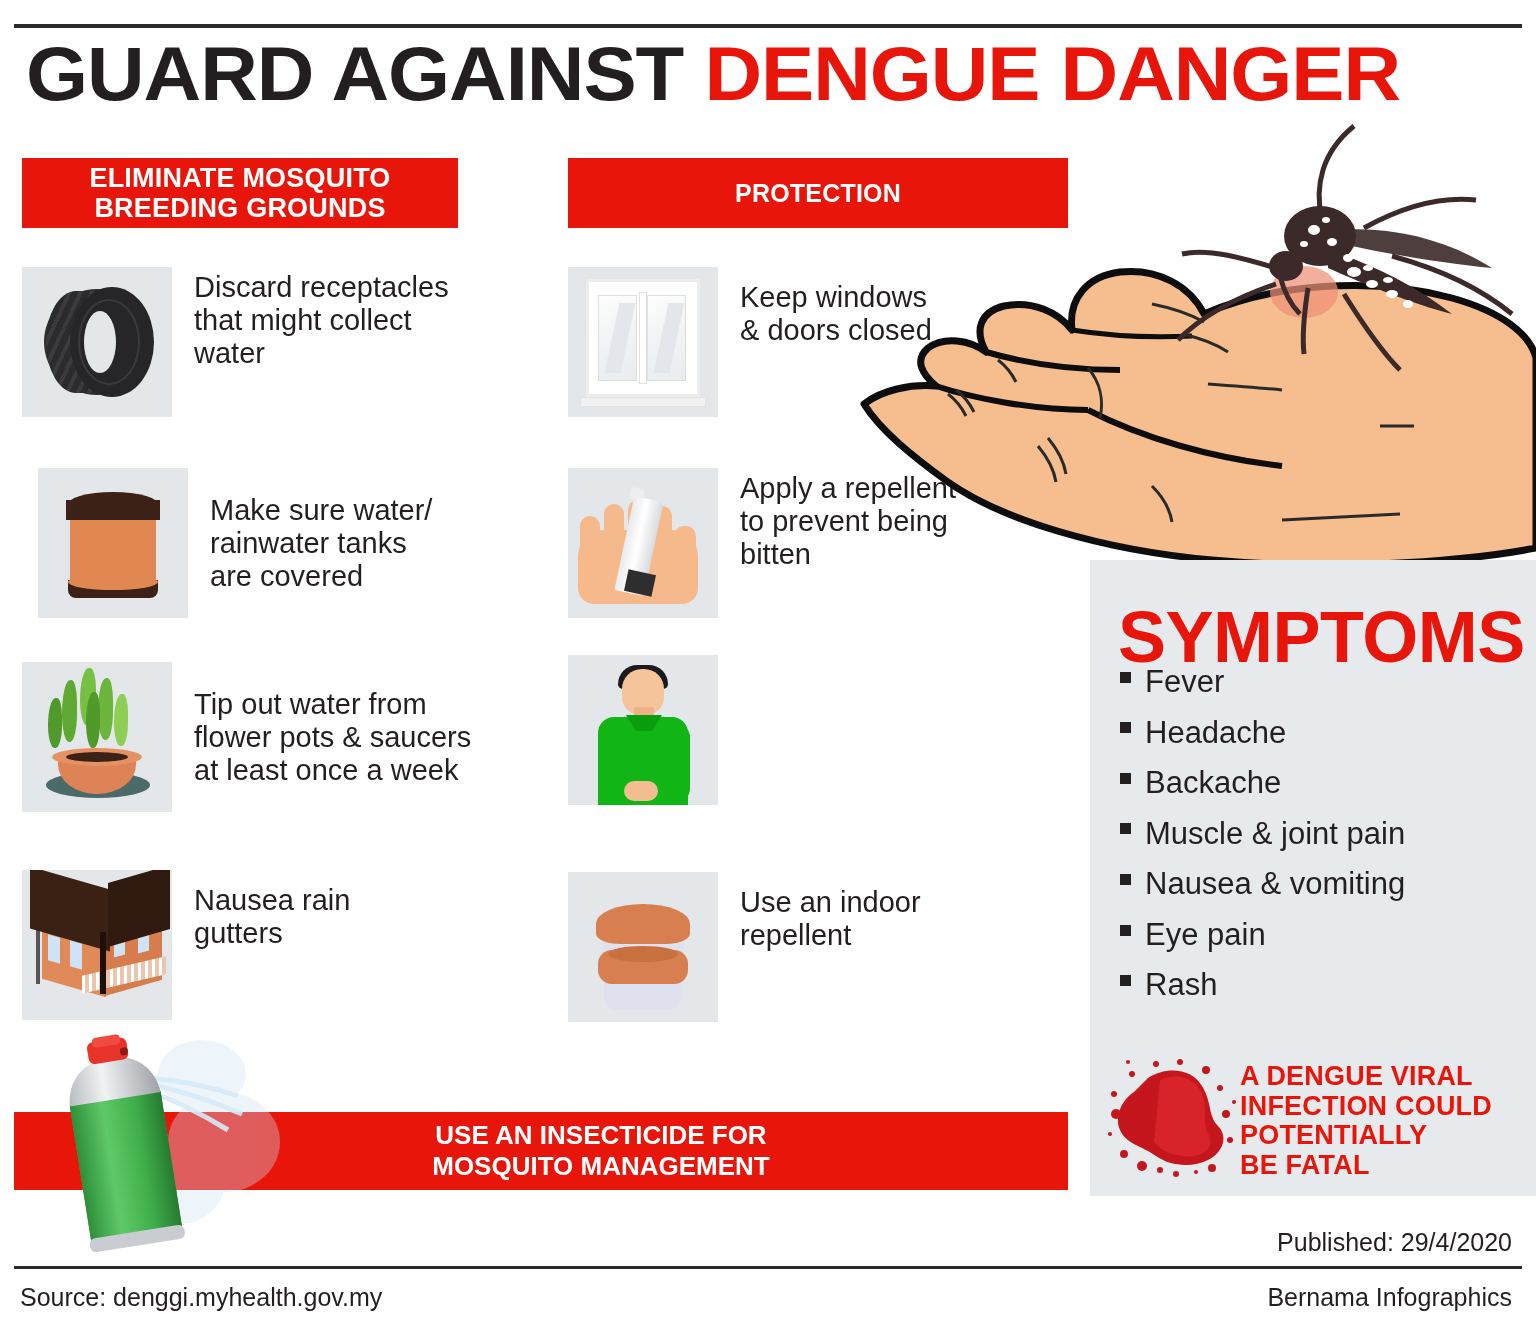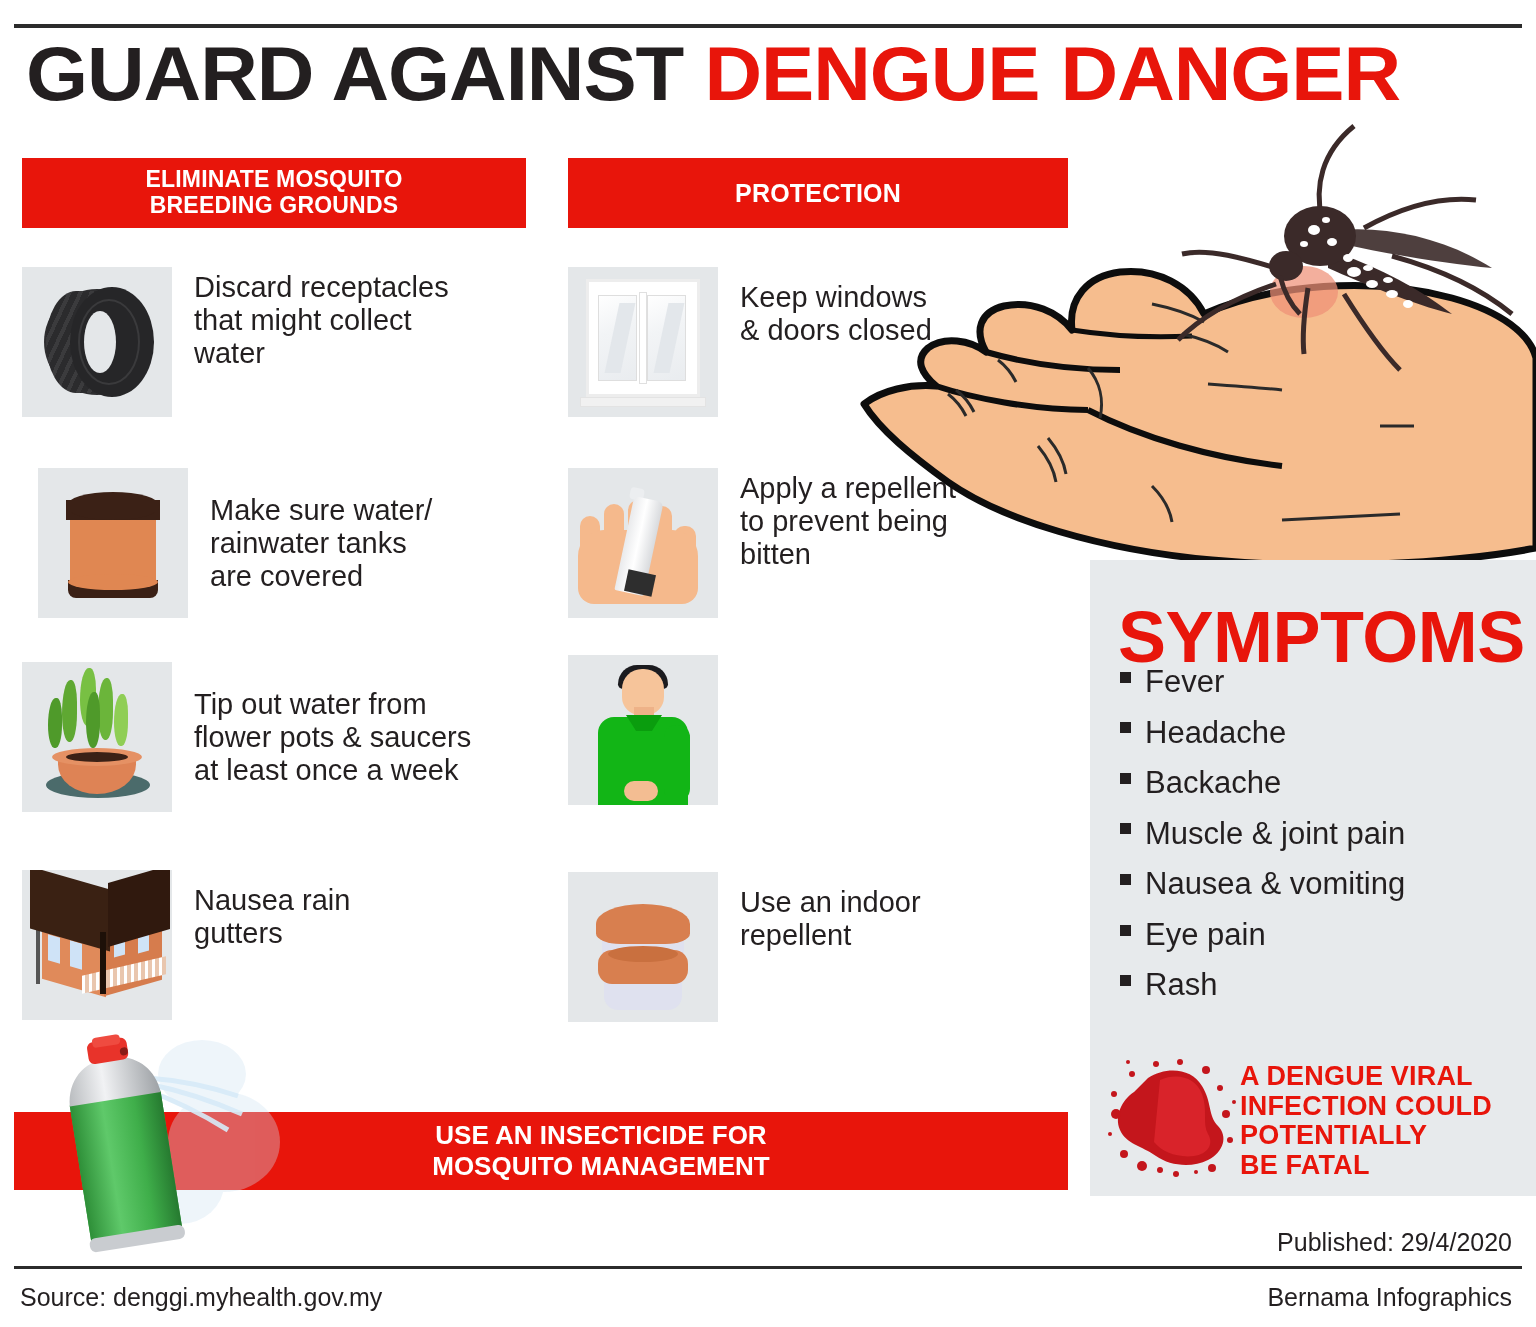--- a/index.html
+++ b/index.html
@@ -27,21 +27,21 @@
   .title .t-dark { color: #231f20; }
   .title .t-red  { color: #e8150b; }
 
   
   .sec-header {
     position: absolute; background: #e8150b; color: #ffffff;
     display: flex; align-items: center; justify-content: center;
     text-align: center; font-weight: 700; line-height: 1.12;
     letter-spacing: .2px;
   }
-  #sec-eliminate { left: 22px;  top: 158px; width: 504px; height: 70px; font-size: 23px; }
+  #sec-eliminate { left: 22px;  top: 158px; width: 436px; height: 70px; font-size: 27px; }
   #sec-protection{ left: 568px; top: 158px; width: 500px; height: 70px; font-size: 25px; }
 
   
   .row { position: absolute; display: flex; align-items: flex-start; }
   .thumb {
     width: 150px; height: 150px; background: #e4e7e9;
     flex: 0 0 150px; position: relative; overflow: hidden;
   }
   .row-text {
     font-size: 29px; color: #231f20; line-height: 1.14;

